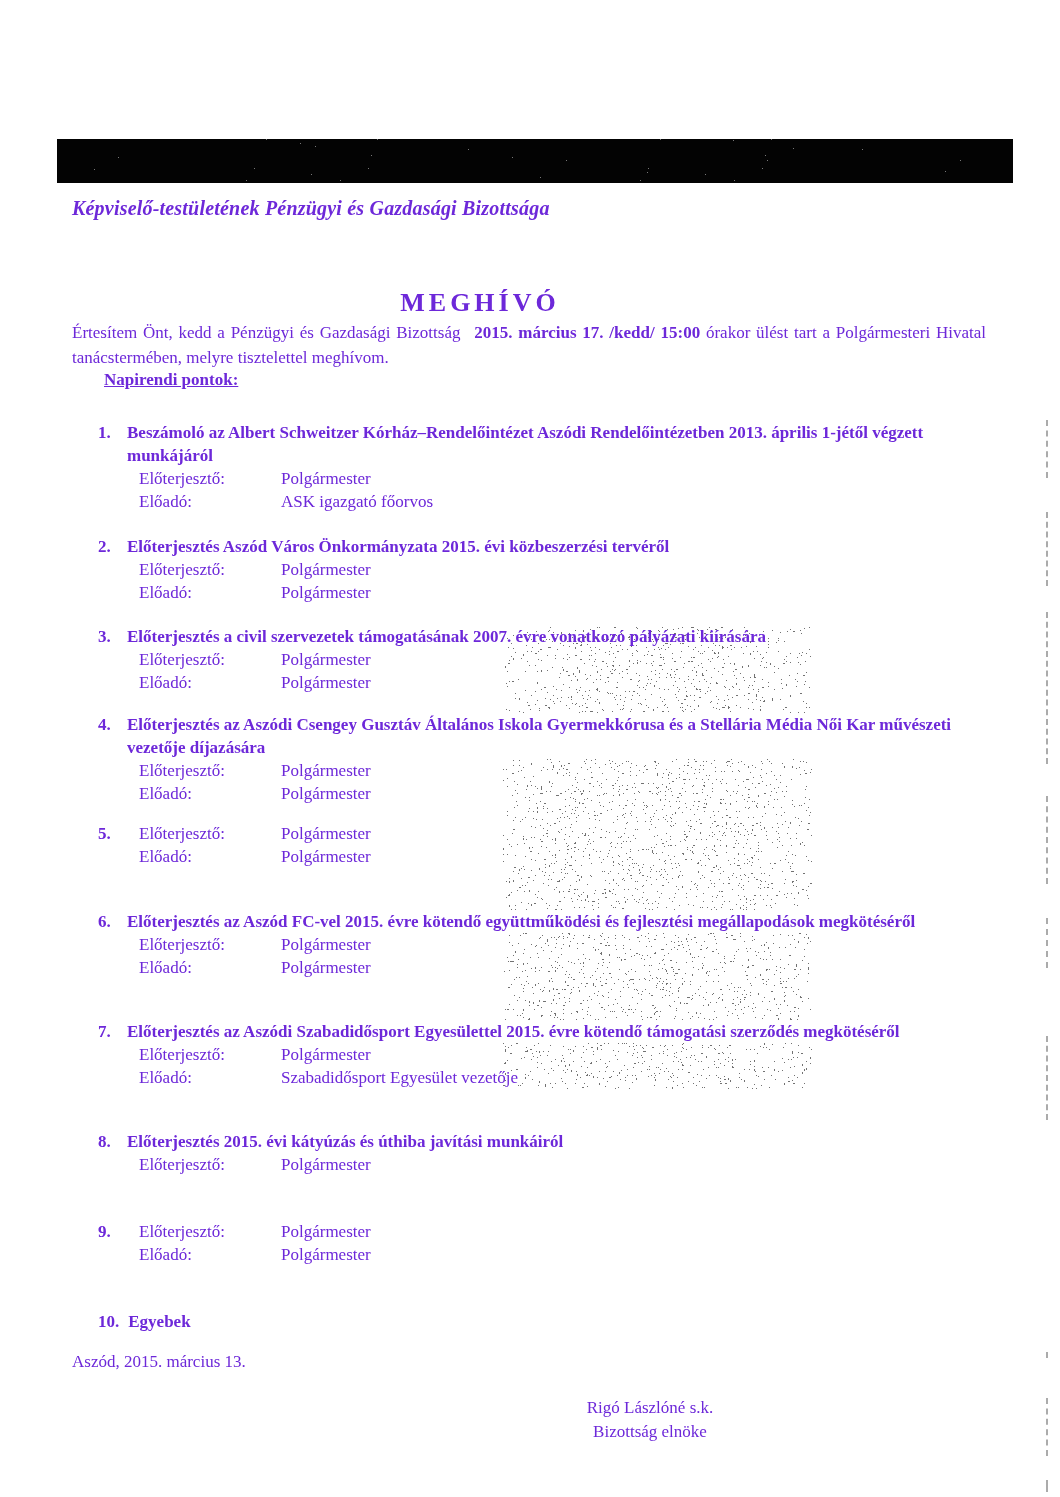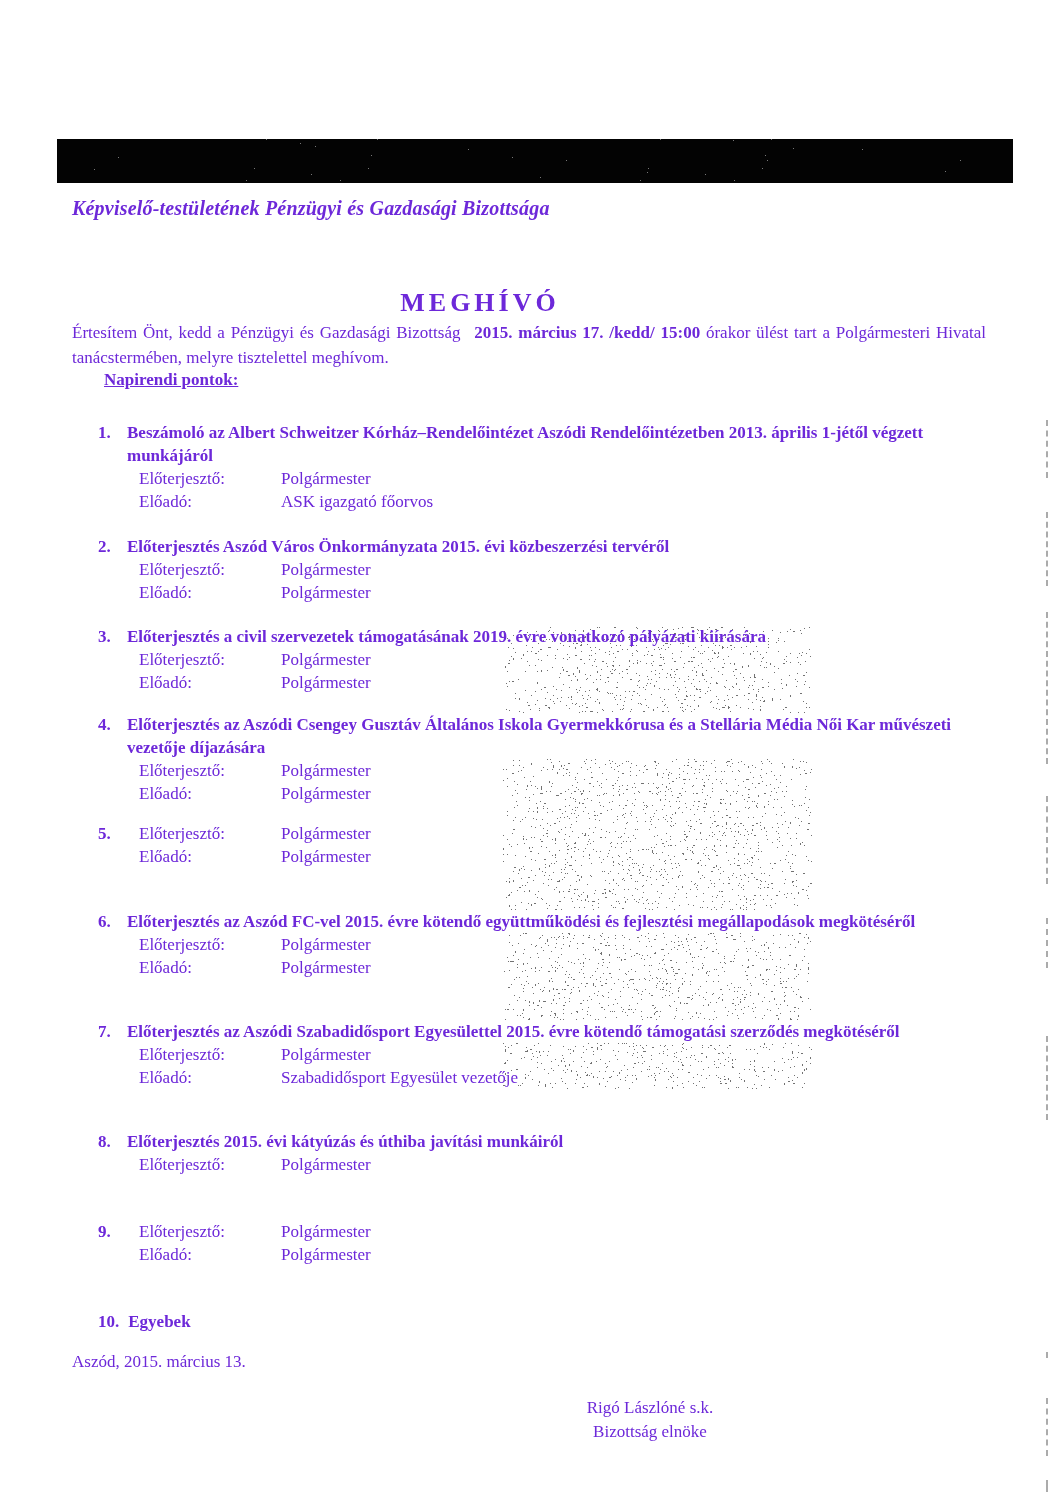--- a/index.html
+++ b/index.html
@@ -119,21 +119,21 @@
     <div class="body">
       <div class="title">Előterjesztés Aszód Város Önkormányzata 2015. évi közbeszerzési tervéről</div>
       <div class="kv"><span class="k">Előterjesztő:</span><span class="v">Polgármester</span></div>
       <div class="kv"><span class="k">Előadó:</span><span class="v">Polgármester</span></div>
     </div>
   </div>
 
   <div class="abs item" style="top:625px">
     <span class="num">3.</span>
     <div class="body">
-      <div class="title">Előterjesztés a civil szervezetek támogatásának 2019. évre vonatkozó pályázati kiírására</div>
+      <div class="title">Előterjesztés a civil szervezetek támogatásának 2007. évre vonatkozó pályázati kiírására</div>
       <div class="kv"><span class="k">Előterjesztő:</span><span class="v">Polgármester</span></div>
       <div class="kv"><span class="k">Előadó:</span><span class="v">Polgármester</span></div>
     </div>
   </div>
 
   <div class="abs item" style="top:713px">
     <span class="num">4.</span>
     <div class="body">
       <div class="title band">Előterjesztés az Aszódi Csengey Gusztáv Általános Iskola Gyermekkórusa és a Stellária Média Női Kar művészeti vezetője díjazására</div>
       <div class="kv"><span class="k">Előterjesztő:</span><span class="v">Polgármester</span></div>

